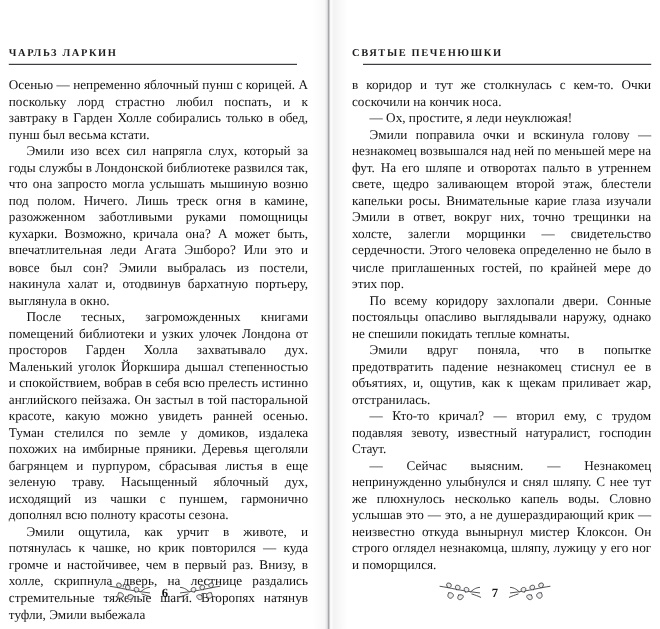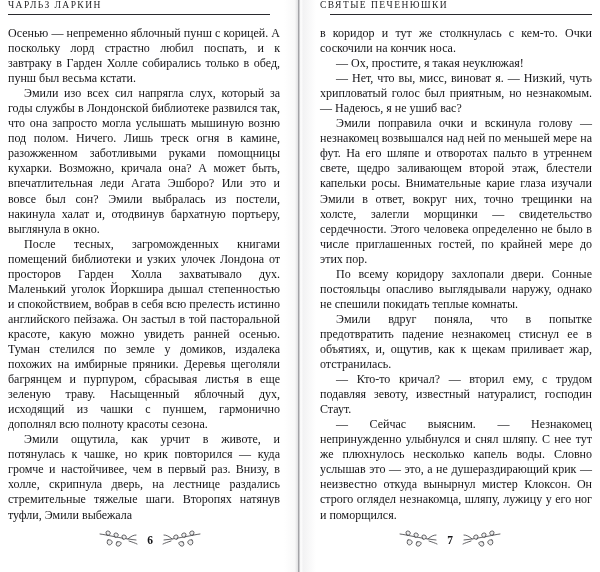--- a/index.html
+++ b/index.html
@@ -57,22 +57,23 @@
     position: relative;
     width: 300px;
     height: 572px;
     box-sizing: border-box;
     background: #ffffff;
   }
   .page-left  { padding: 0 20px 0 8px; }
   .page-right { padding: 0 8px 0 20px; }
 
   .runhead {
+    padding-top: 44px;
     font-size: 9.5px;
-    font-weight: normal;
+    font-weight: bold;
     letter-spacing: 1.45px;
     color: #1d1d20;
     text-transform: uppercase;
     white-space: nowrap;
   }
   .page-left .runhead  { text-align: left;  }
   .page-right .runhead { text-align: left; }
 
   .runhead-rule {
     margin-top: 4px;
@@ -164,22 +165,21 @@
 
   <div class="gutter"></div>
   <div class="gutter-line"></div>
 
   <div class="page page-right">
     <div class="runhead">СВЯТЫЕ ПЕЧЕНЮШКИ</div>
     <div class="runhead-rule"></div>
 
     <div class="body-col">
       <p class="no-indent">в коридор и тут же столкнулась с кем-то. Очки соскочили на кончик носа.</p>
-      <p>— Ох, простите, я такая неуклюжая!</p>
-      <p>— Нет, что вы, мисс, виноват я. — Низкий, чуть хрипловатый голос был приятным, но незнакомым. — Надеюсь, я не ушиб вас?</p>
+      <p>— Ох, простите, я леди неуклюжая!</p>
       <p>Эмили поправила очки и вскинула голову — незнакомец возвышался над ней по меньшей мере на фут. На его шляпе и отворотах пальто в утреннем свете, щедро заливающем второй этаж, блестели капельки росы. Внимательные карие глаза изучали Эмили в ответ, вокруг них, точно трещинки на холсте, залегли морщинки — свидетельство сердечности. Этого человека определенно не было в числе приглашенных гостей, по крайней мере до этих пор.</p>
       <p>По всему коридору захлопали двери. Сонные постояльцы опасливо выглядывали наружу, однако не спешили покидать теплые комнаты.</p>
       <p>Эмили вдруг поняла, что в попытке предотвратить падение незнакомец стиснул ее в объятиях, и, ощутив, как к щекам приливает жар, отстранилась.</p>
       <p>— Кто-то кричал? — вторил ему, с трудом подавляя зевоту, известный натуралист, господин Стаут.</p>
       <p>— Сейчас выясним. — Незнакомец непринужденно улыбнулся и снял шляпу. С нее тут же плюхнулось несколько капель воды. Словно услышав это — это, а не душераздирающий крик — неизвестно откуда вынырнул мистер Клоксон. Он строго оглядел незнакомца, шляпу, лужицу у его ног и поморщился.</p>
     </div>
 
     <div class="folio">
       <span class="sprig">
         <svg width="40" height="18" viewBox="0 0 40 18" fill="none" stroke="#3a3a3e" stroke-width="0.8" stroke-linecap="round">

